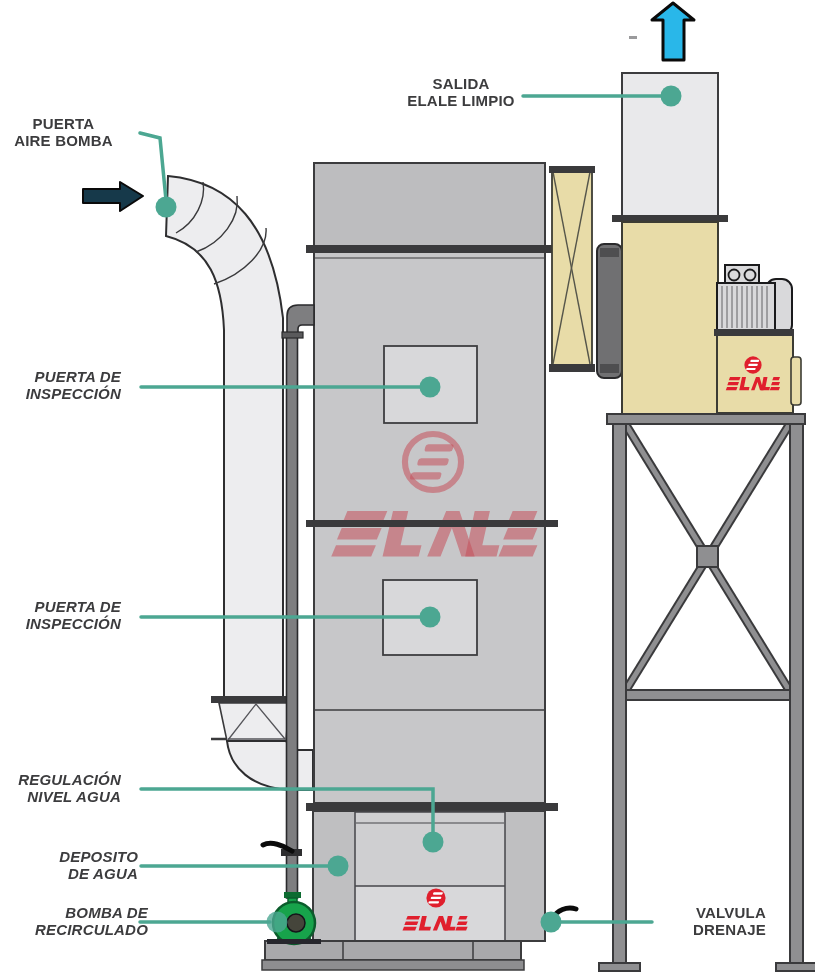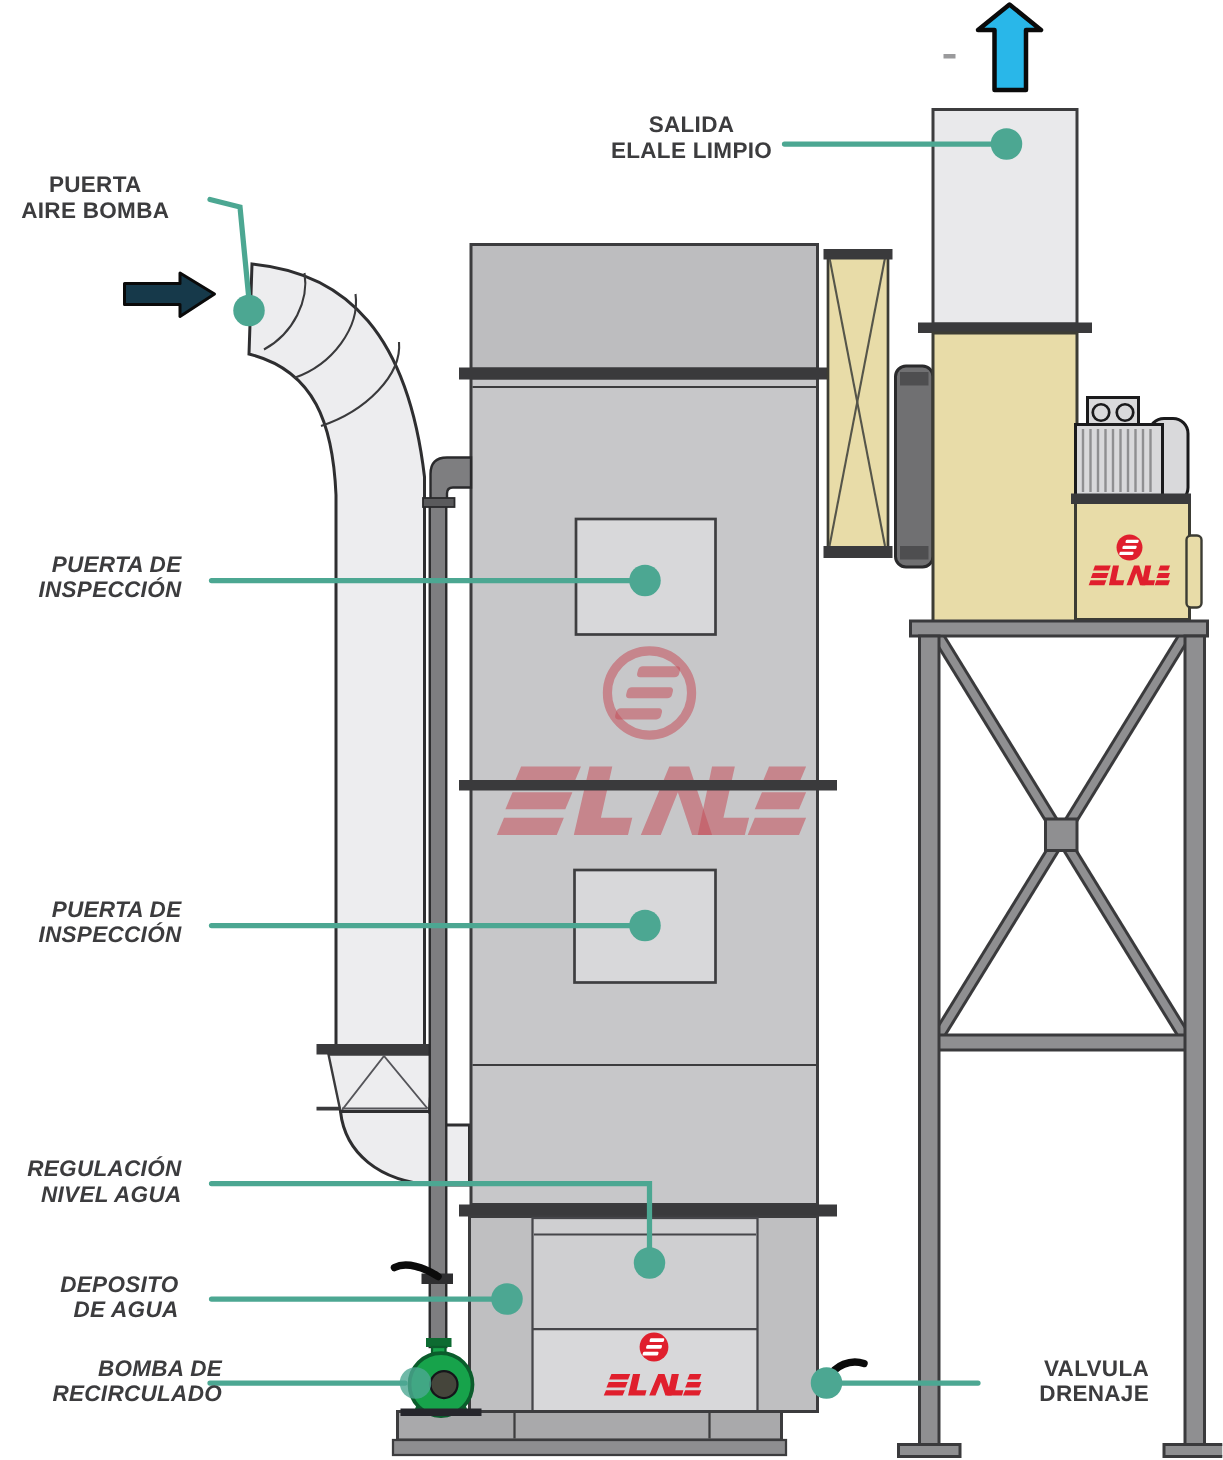--- a/index.html
+++ b/index.html
@@ -224,21 +224,21 @@
   <div>INSPECCIÓN</div>
 </div>
 <div class="lbl al-r" style="left:0px;top:598px;width:121px;">
   <div>PUERTA DE</div>
   <div>INSPECCIÓN</div>
 </div>
 <div class="lbl al-r" style="left:0px;top:771px;width:121px;">
   <div>REGULACIÓN</div>
   <div>NIVEL AGUA</div>
 </div>
-<div class="lbl al-r" style="left:0px;top:848px;width:119px;">
+<div class="lbl al-r" style="left:0px;top:848px;width:119px;padding-left:19px;">
   <div>DEPOSITO</div>
   <div>DE AGUA</div>
 </div>
 <div class="lbl al-r" style="left:0px;top:904px;width:116px;margin-left:32px;">
   <div>BOMBA DE</div>
   <div>RECIRCULADO</div>
 </div>
 <div class="lbl al-l" style="left:656px;top:904px;width:110px;">
   <div>VALVULA</div>
   <div>DRENAJE</div>

